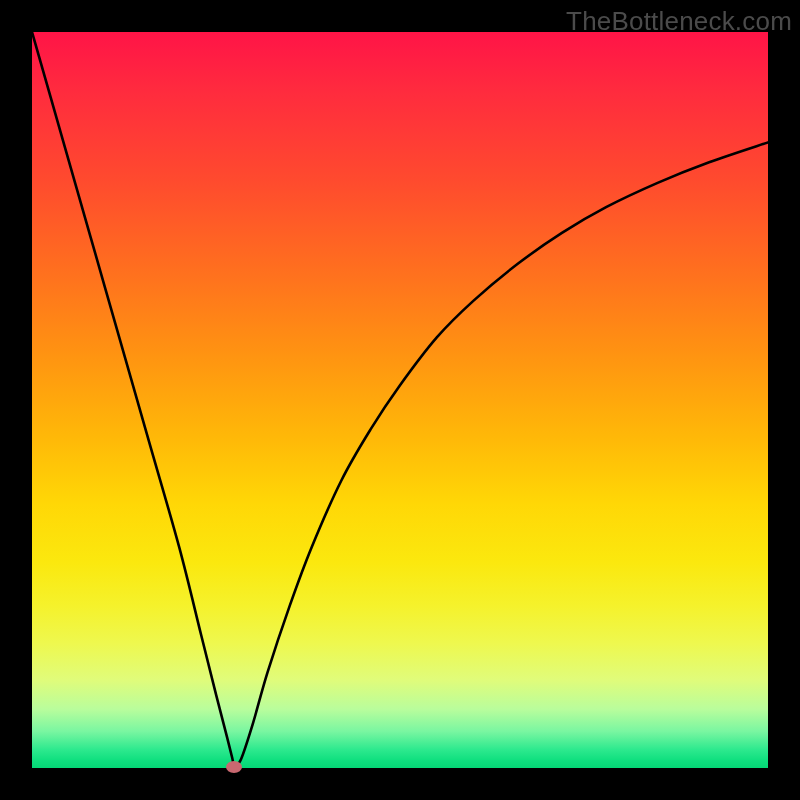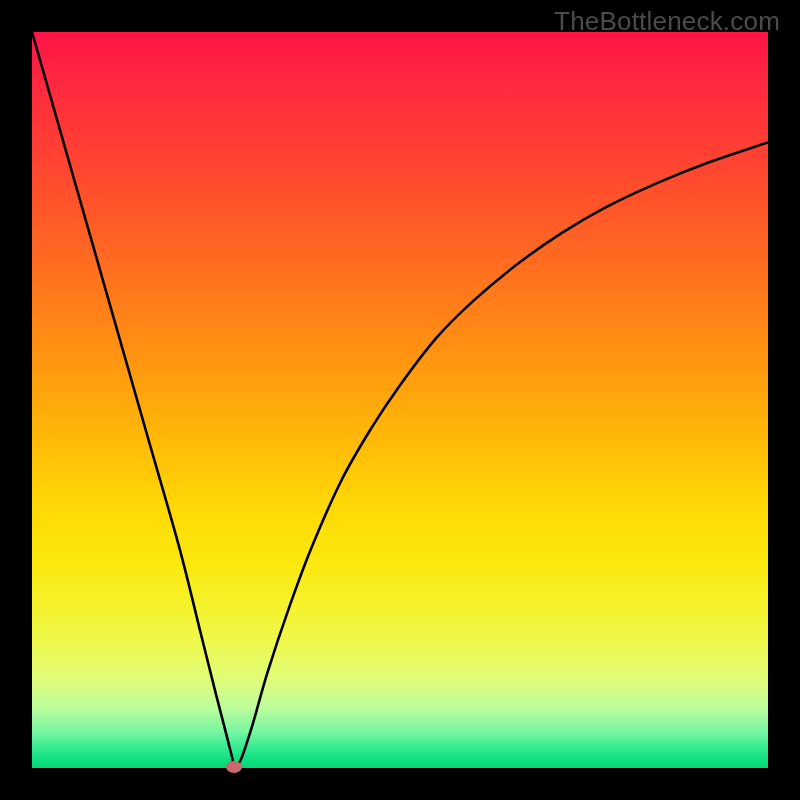--- a/index.html
+++ b/index.html
@@ -40,21 +40,21 @@
       #b9fd9c 92%,
       #7af6a1 95%,
       #2de98e 97.5%,
       #0edf7e 99%,
       #05d776 100%
     );
   }
   .watermark {
     position: absolute;
     top: 6px;
-    right: 20px;
+    right: 8px;
     color: #4b4b4b;
     font-size: 26px;
     font-weight: 500;
     letter-spacing: 0.2px;
     user-select: none;
   }
   svg {
     position: absolute;
     left: 0;
     top: 0;

